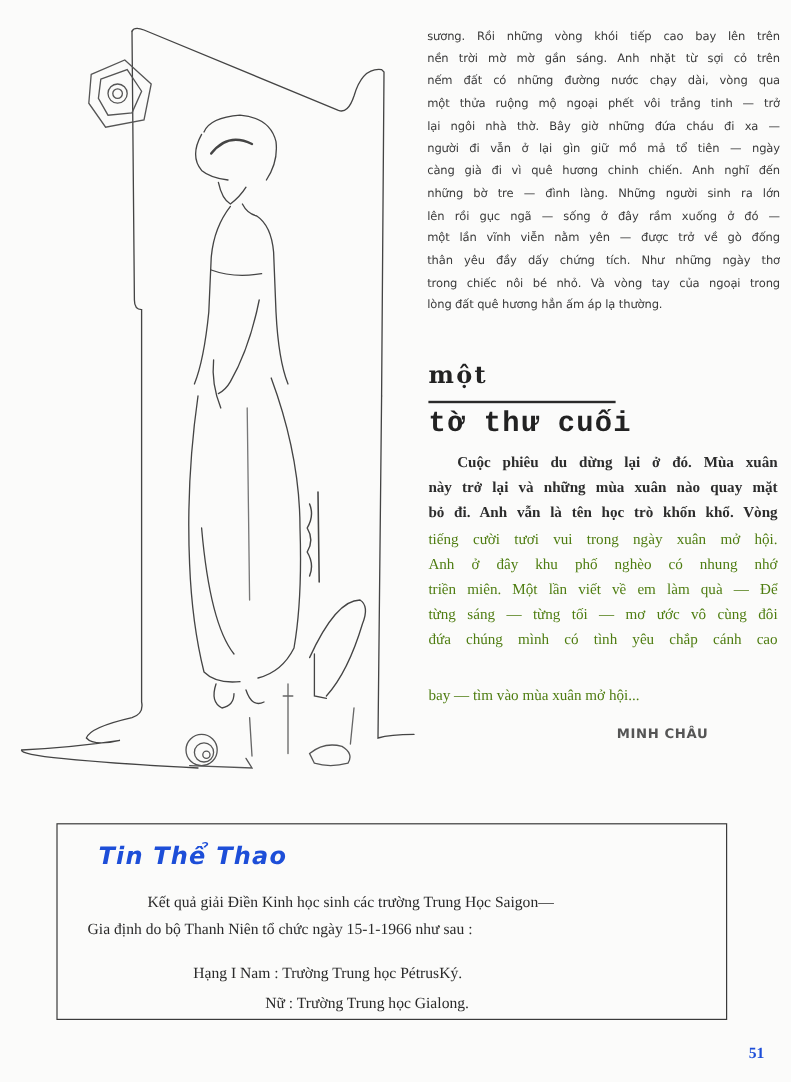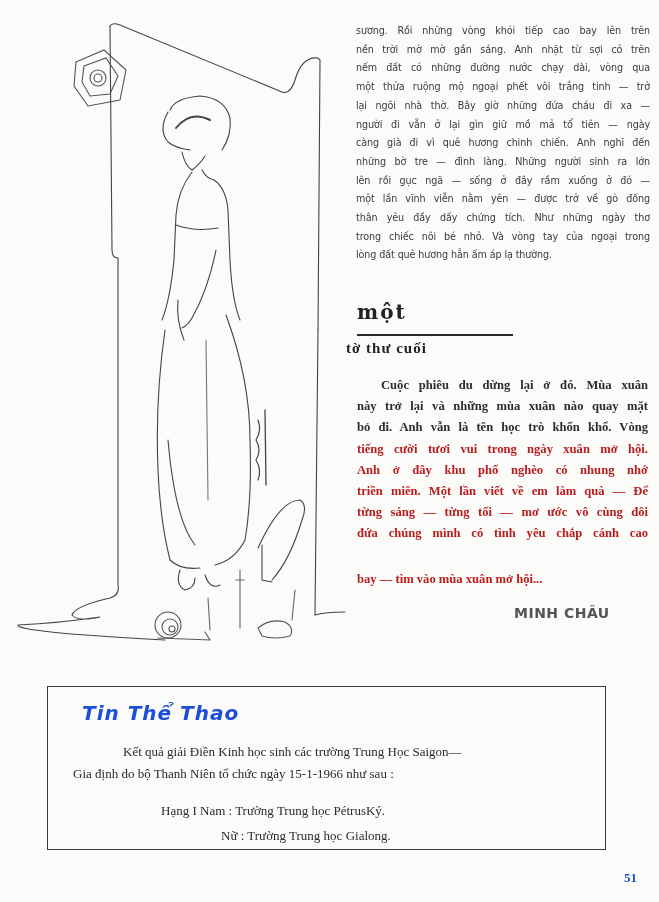--- a/index.html
+++ b/index.html
@@ -26,38 +26,38 @@
     .title1 {
       position: absolute; left: 357px; top: 300px;
       font-family: "DejaVu Serif", serif; font-weight: bold;
       font-size: 20px; letter-spacing: 2px; color: #222;
     }
     .title-rule {
       position: absolute; left: 357px; top: 334px; width: 156px; height: 0;
       border-top: 2px solid #2a2a2a;
     }
     .title2 {
-      position: absolute; left: 346px; top: 340px;
-      font-family: Liberation Serif, serif; font-weight: bold;
-      font-size: 15px; letter-spacing: 1px; color: #222;
+      position: absolute; left: 357px; top: 340px;
+      font-family: Liberation Mono, monospace; font-weight: bold;
+      font-size: 24px; letter-spacing: 1px; color: #222;
     }
     .col-lower {
       position: absolute; left: 357px; top: 375px; width: 291px;
       font-family: "Liberation Serif", serif;
       font-size: 12.6px; line-height: 21.2px;
       color: #2c2c2c; font-weight: bold;
     }
     .col-lower .ln { display: block; white-space: nowrap; text-align: justify; text-align-last: justify; }
     .col-lower .ln.first { padding-left: 24px; }
     .col-lower .ln.last { text-align-last: left; margin-top: 24px; }
-    .col-lower .fade { color: #b91c1c; font-weight: bold; }
+    .col-lower .fade { color: #4d7c0f; font-weight: normal; }
     .signature {
       position: absolute; left: 514px; top: 605px;
       font-family: "DejaVu Sans", sans-serif; font-weight: bold;
-      font-size: 14px; color: #555; letter-spacing: 0.5px;
+      font-size: 11px; color: #555; letter-spacing: 0.5px;
     }
     .sports-box {
       position: absolute; left: 47px; top: 686px; width: 557px; height: 162px;
       border: 1.5px solid #3a3a3a;
     }
     .sports-title {
       position: absolute; left: 34px; top: 14px;
       font-family: "DejaVu Sans", sans-serif; font-weight: bold; font-style: italic;
       font-size: 20px; color: #1d4ed8; letter-spacing: 1px;
     }

